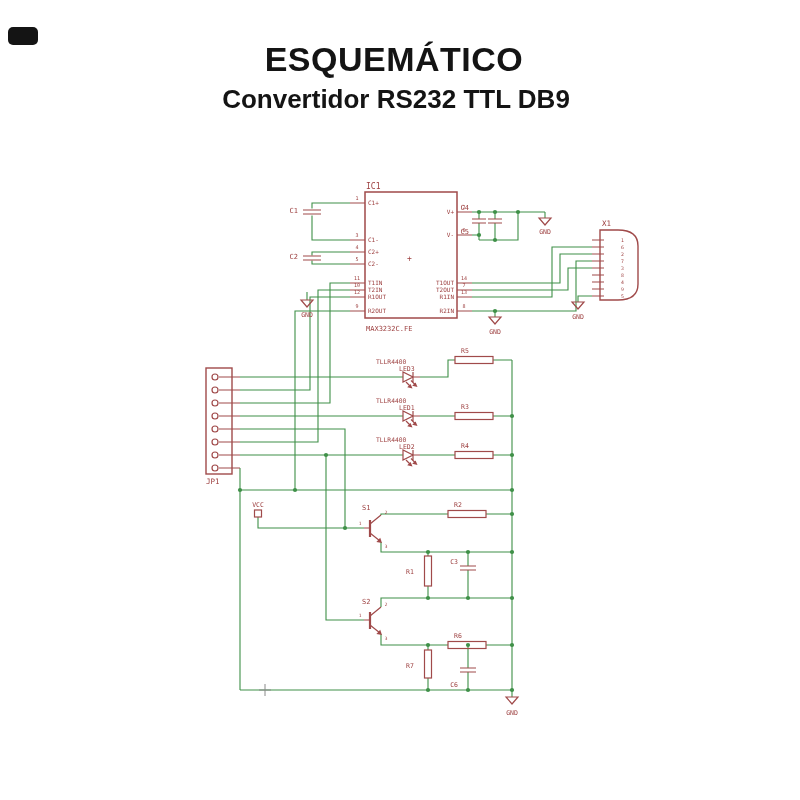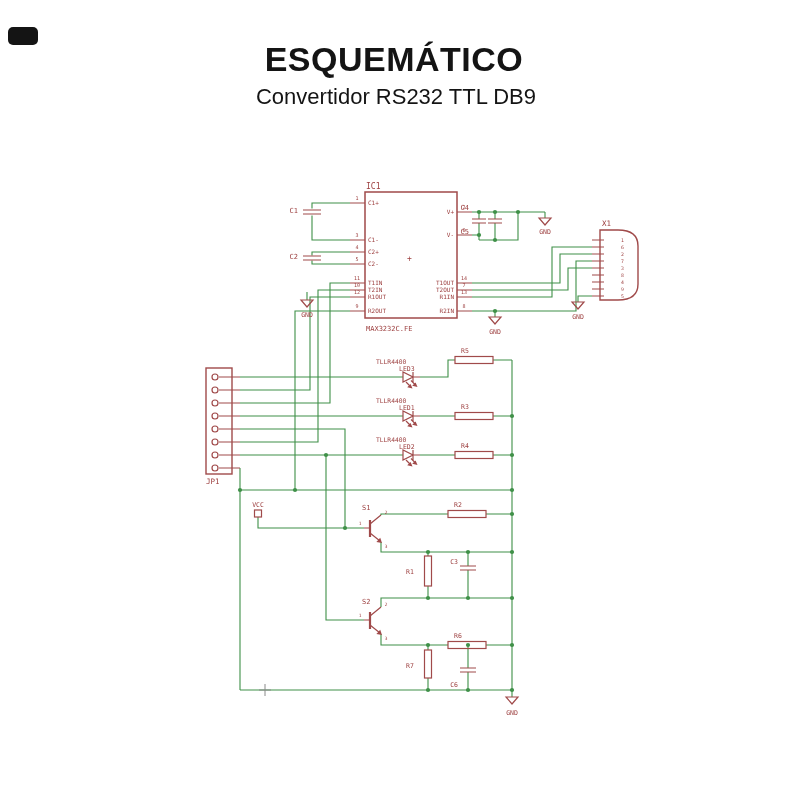--- a/index.html
+++ b/index.html
@@ -1,20 +1,20 @@
 <!DOCTYPE html>
 <html style="--component: #a04a4a; --wire: #3f9048; --text: #9c3e3e; --title: #141414; --bg: #ffffff;"><head>
 <meta charset="utf-8">
 <style>
   html,body{margin:0;padding:0;background:#fff;}
   .page{position:relative;width:788px;height:800px;background:var(--bg,#fff);overflow:hidden;font-family:"Liberation Sans",sans-serif;}
   .corner-mark{position:absolute;left:8px;top:27px;width:30px;height:18px;background:#141414;border-radius:5px;}
   .hdr{position:absolute;top:40px;left:0;width:100%;text-align:center;color:var(--title,#141414);}
   .hdr h1{margin:0;font-size:34px;font-weight:800;letter-spacing:.5px;}
-  .hdr p{margin:5px 0 0 4px;font-size:22px;font-weight:400;}
+  .hdr p{margin:5px 0 0 4px;font-size:26px;font-weight:700;}
   svg.sch{position:absolute;left:0;top:0;}
   .w{stroke:var(--wire,#3f9048);stroke-width:1.1;fill:none;}
   .c{stroke:var(--component,#a04a4a);stroke-width:1.2;fill:none;}
   .cb{stroke:var(--component,#a04a4a);stroke-width:2.2;fill:none;}
   .cf{fill:var(--component,#a04a4a);stroke:none;}
   .dot{fill:var(--wire,#3f9048);stroke:none;}
   .t{fill:var(--text,#9c3e3e);font-family:"DejaVu Sans Mono",monospace;}
   .x{stroke:#8a8a8a;stroke-width:1;fill:none;}
 </style>
 </head>

